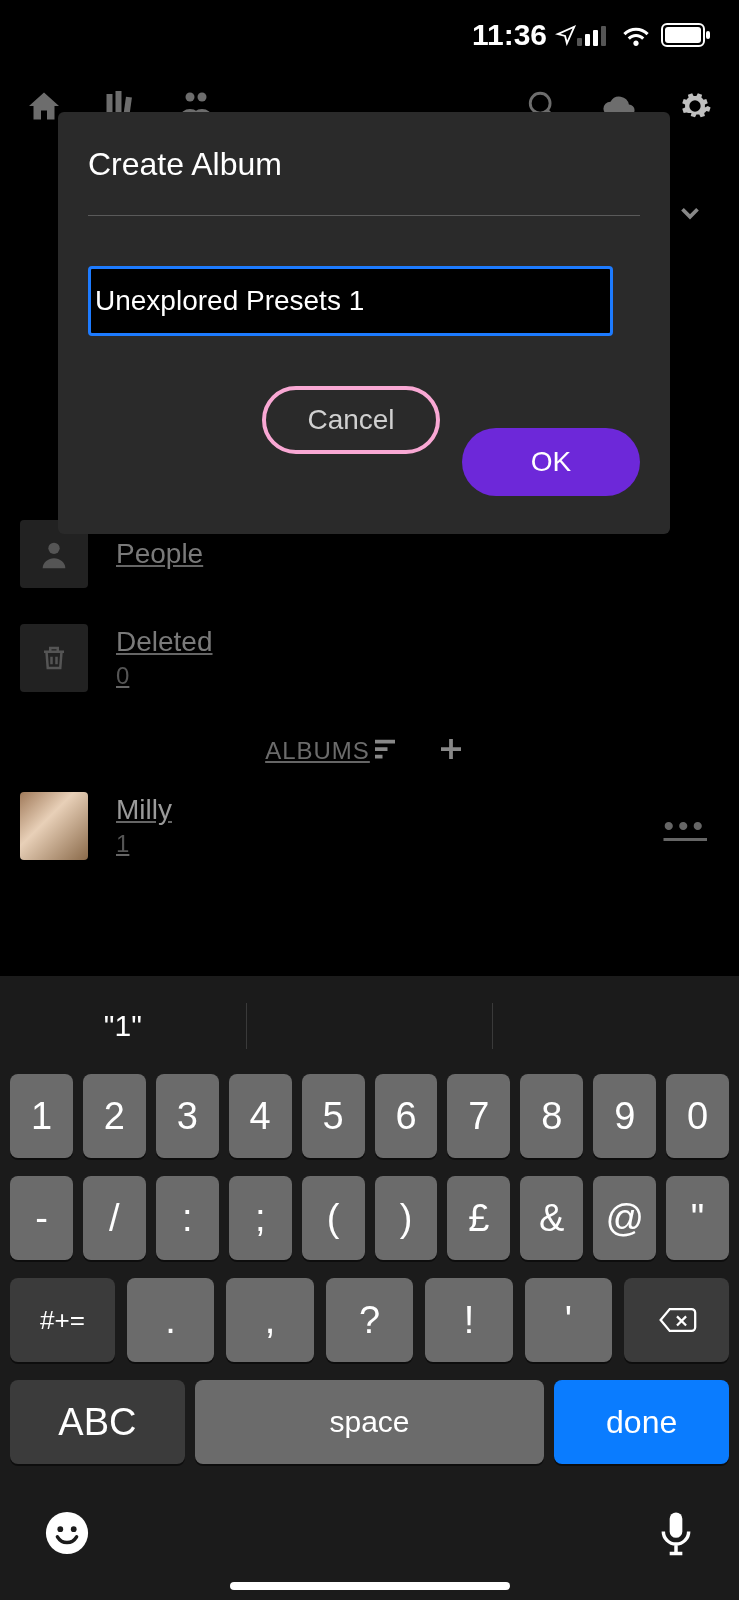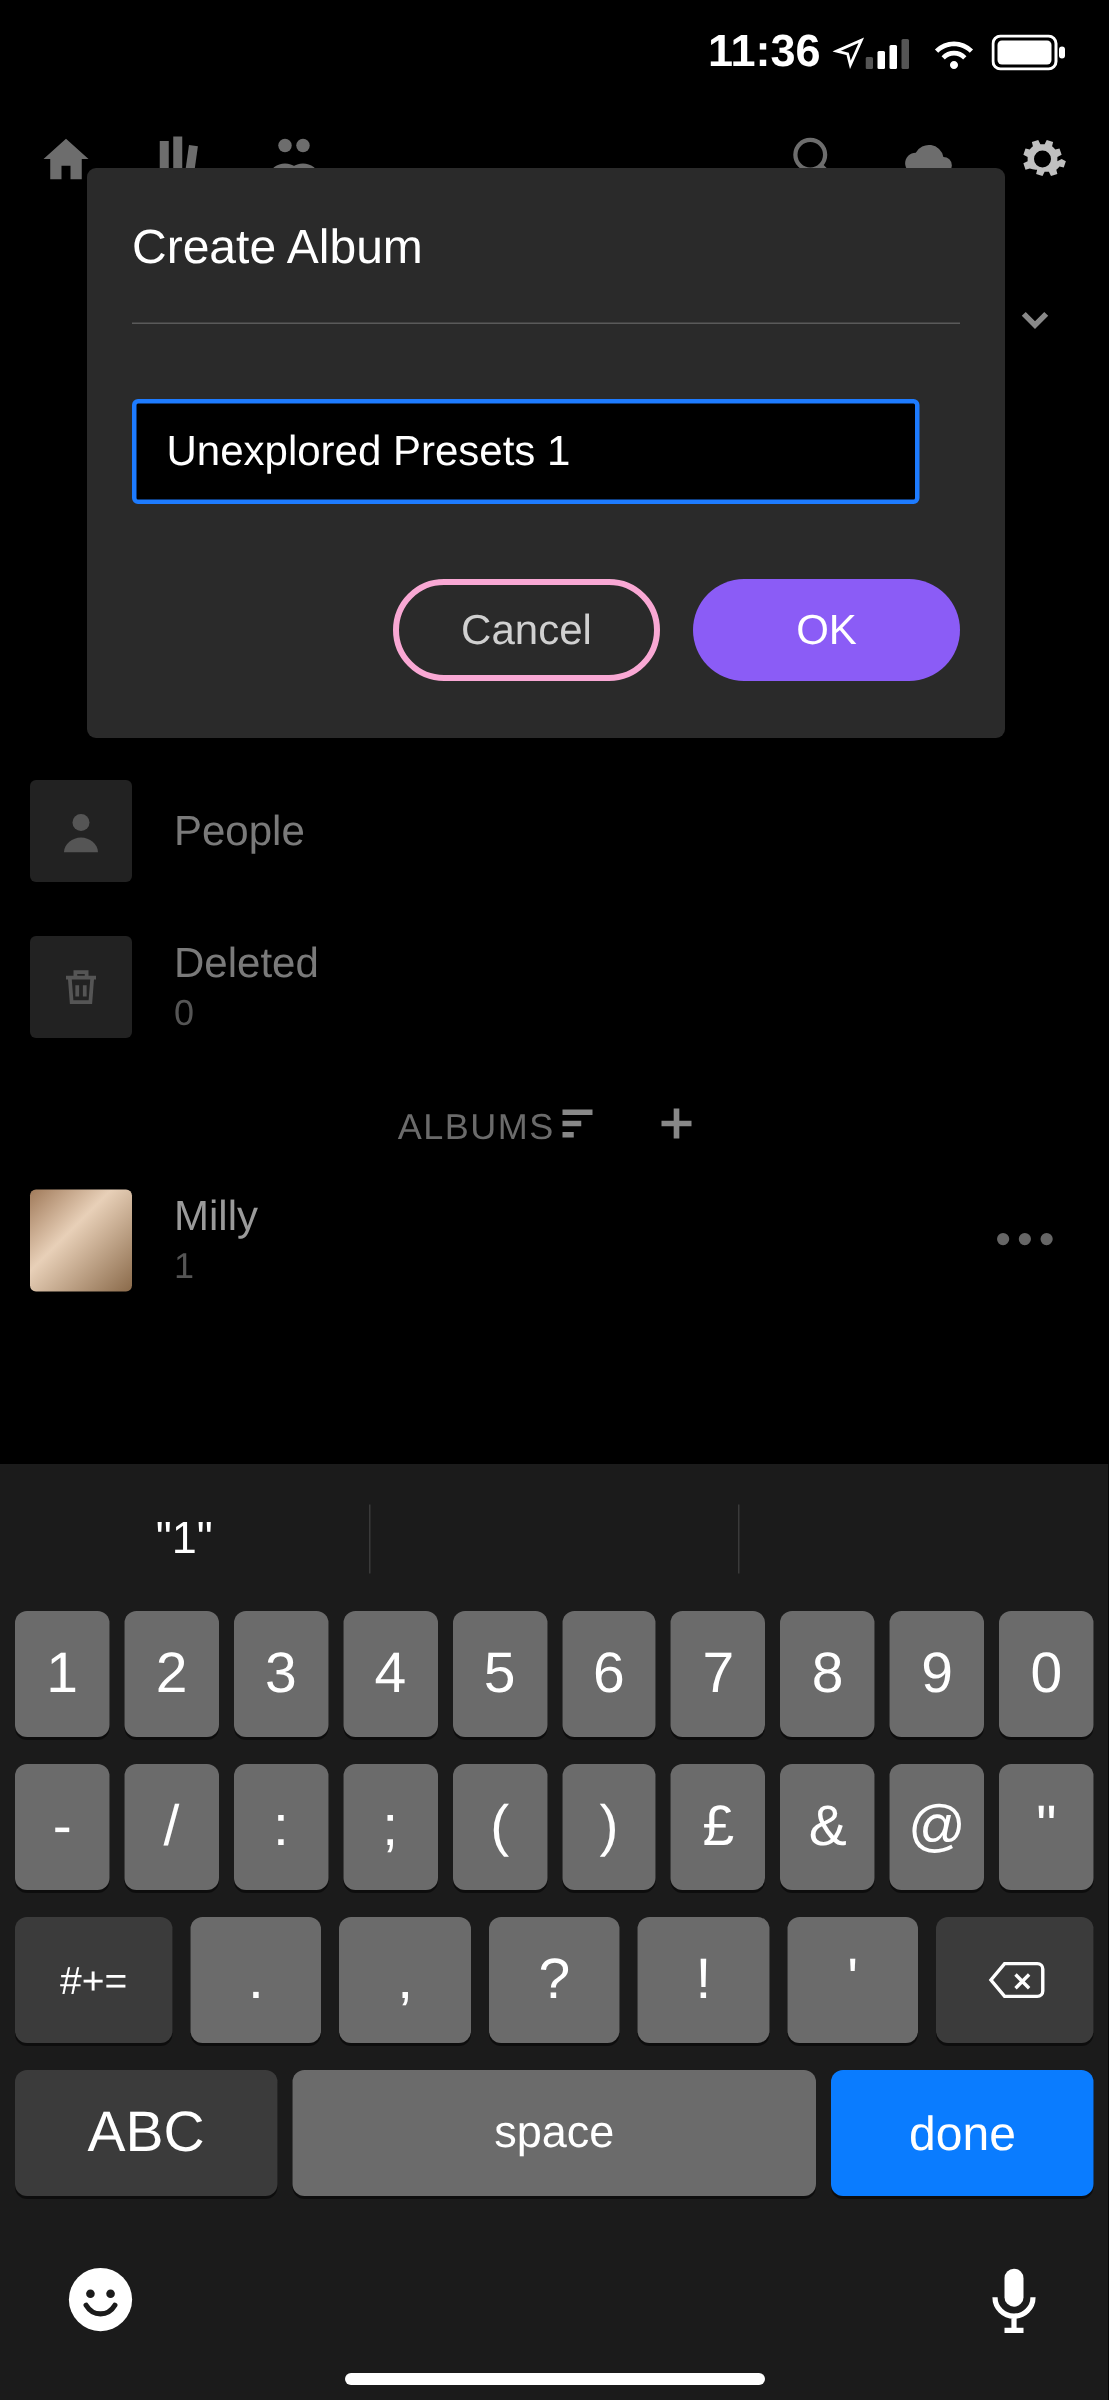--- a/index.html
+++ b/index.html
@@ -48,20 +48,21 @@
 
   
   .backdrop {
     position: absolute;
     top: 142px;
     left: 0; right: 0;
     bottom: 0;
     padding: 0 20px;
     color: #666;
     pointer-events: none;
+    text-decoration: underline;
   }
   .backdrop-chevron {
     position:absolute;
     right: 34px;
     top: 56px;
     color:#666;
   }
   .list-row {
     display: flex;
     align-items: center;
@@ -116,21 +117,21 @@
     height:1px; background:#5a5a5a; margin-bottom: 50px;
   }
   .modal-input {
     width: 525px;
     height: 70px;
     background: #000;
     border: 3px solid #1d7bff;
     border-radius: 4px;
     color: #fff;
     font-size: 28px;
-    padding: 0 20px;
+    padding: 0 4px;
     outline: none;
     margin-bottom: 50px;
   }
   .modal-buttons {
     display:flex;
     justify-content:flex-end;
     gap: 22px;
   }
   .btn {
     height: 68px;
@@ -139,24 +140,25 @@
     font-size: 28px;
     display:flex; align-items:center; justify-content:center;
     cursor:pointer;
   }
   .btn-cancel {
     border: 4px solid #f9a8d4;
     color: #d0d0d0;
     background: transparent;
   }
   .btn-ok {
-    background: #8b5cf6;
+    background: #6d28d9;
     color:#fff;
     border:none;
     font-weight:500;
+    margin-top:42px;
   }
 
   
   .keyboard {
     position:absolute;
     left:0; right:0; bottom:0;
     background:#1b1b1b;
     padding-top:10px;
   }
   .suggest-row {

